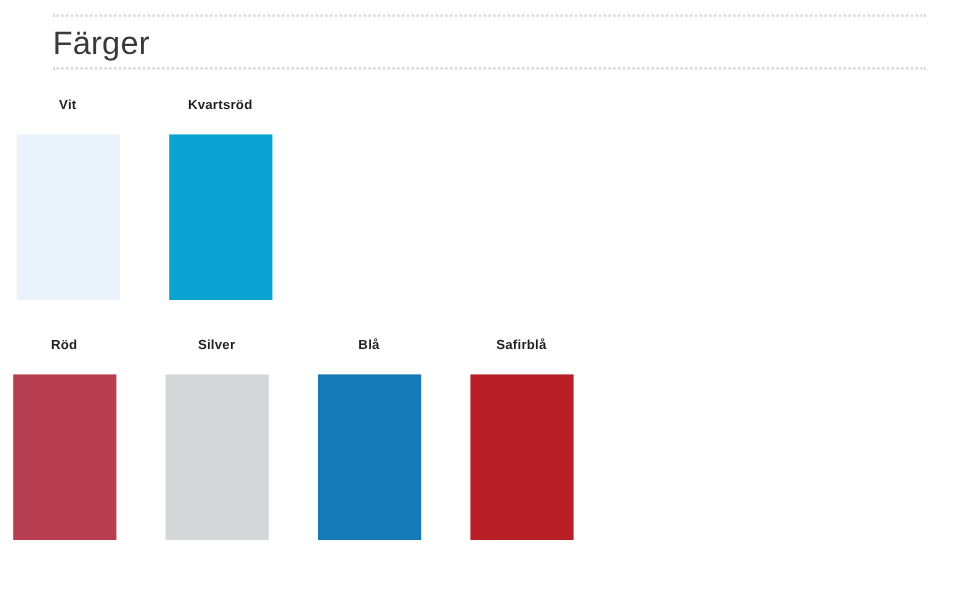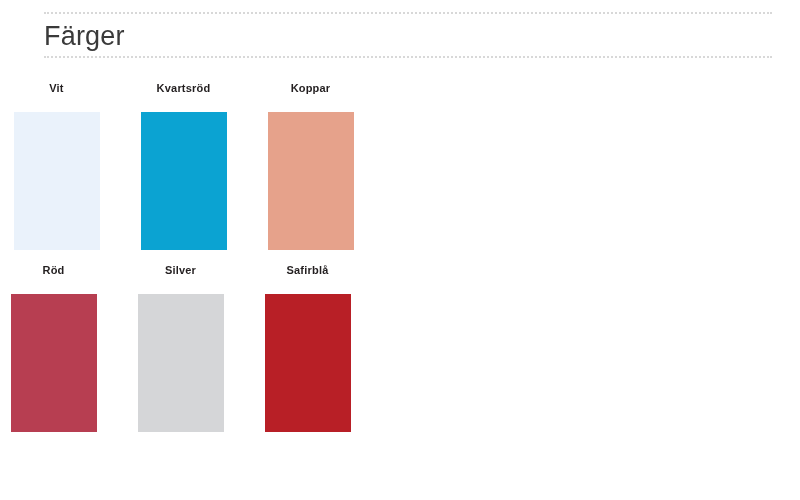--- a/index.html
+++ b/index.html
@@ -48,21 +48,21 @@
     white-space: nowrap;
   }
 
   
   .swatch-row {
     position: absolute;
     display: flex;
     align-items: flex-start;
   }
   #row-0 { left: 25px; top: 82px; }
-  #row-1 { left: 22px; top: 264px; align-items: flex-end; }
+  #row-1 { left: 22px; top: 282px; align-items: flex-end; }
 
   .swatch-cell {
     display: flex;
     flex-direction: column;
     align-items: center;
     width: 63px;
     margin-right: 64px;
   }
   .swatch-cell:last-child { margin-right: 0; }
 
@@ -94,33 +94,33 @@
 
   <div class="swatch-row" id="row-0">
       <div class="swatch-cell">
         <div class="swatch-label">Vit</div>
         <div class="swatch-chip" style="background: rgb(234, 242, 251);"></div>
       </div>
       <div class="swatch-cell">
         <div class="swatch-label">Kvartsröd</div>
         <div class="swatch-chip" style="background: rgb(11, 163, 210);"></div>
       </div>
-      <div class="swatch-cell">
-        <div class="swatch-label">Koppar</div>
-        <div class="swatch-chip" style="background: rgb(230, 162, 139);"></div>
-      </div>
     </div>
   <div class="swatch-row" id="row-1">
       <div class="swatch-cell">
         <div class="swatch-label">Röd</div>
         <div class="swatch-chip" style="background: rgb(183, 62, 81);"></div>
       </div>
       <div class="swatch-cell">
         <div class="swatch-label">Silver</div>
         <div class="swatch-chip" style="background: rgb(213, 214, 216);"></div>
       </div>
       <div class="swatch-cell">
+        <div class="swatch-label">Blå</div>
+        <div class="swatch-chip" style="background: rgb(22, 121, 184);"></div>
+      </div>
+      <div class="swatch-cell">
         <div class="swatch-label">Safirblå</div>
         <div class="swatch-chip" style="background: rgb(184, 31, 38);"></div>
       </div>
     </div>
 
 </div>
 
 </body></html>

